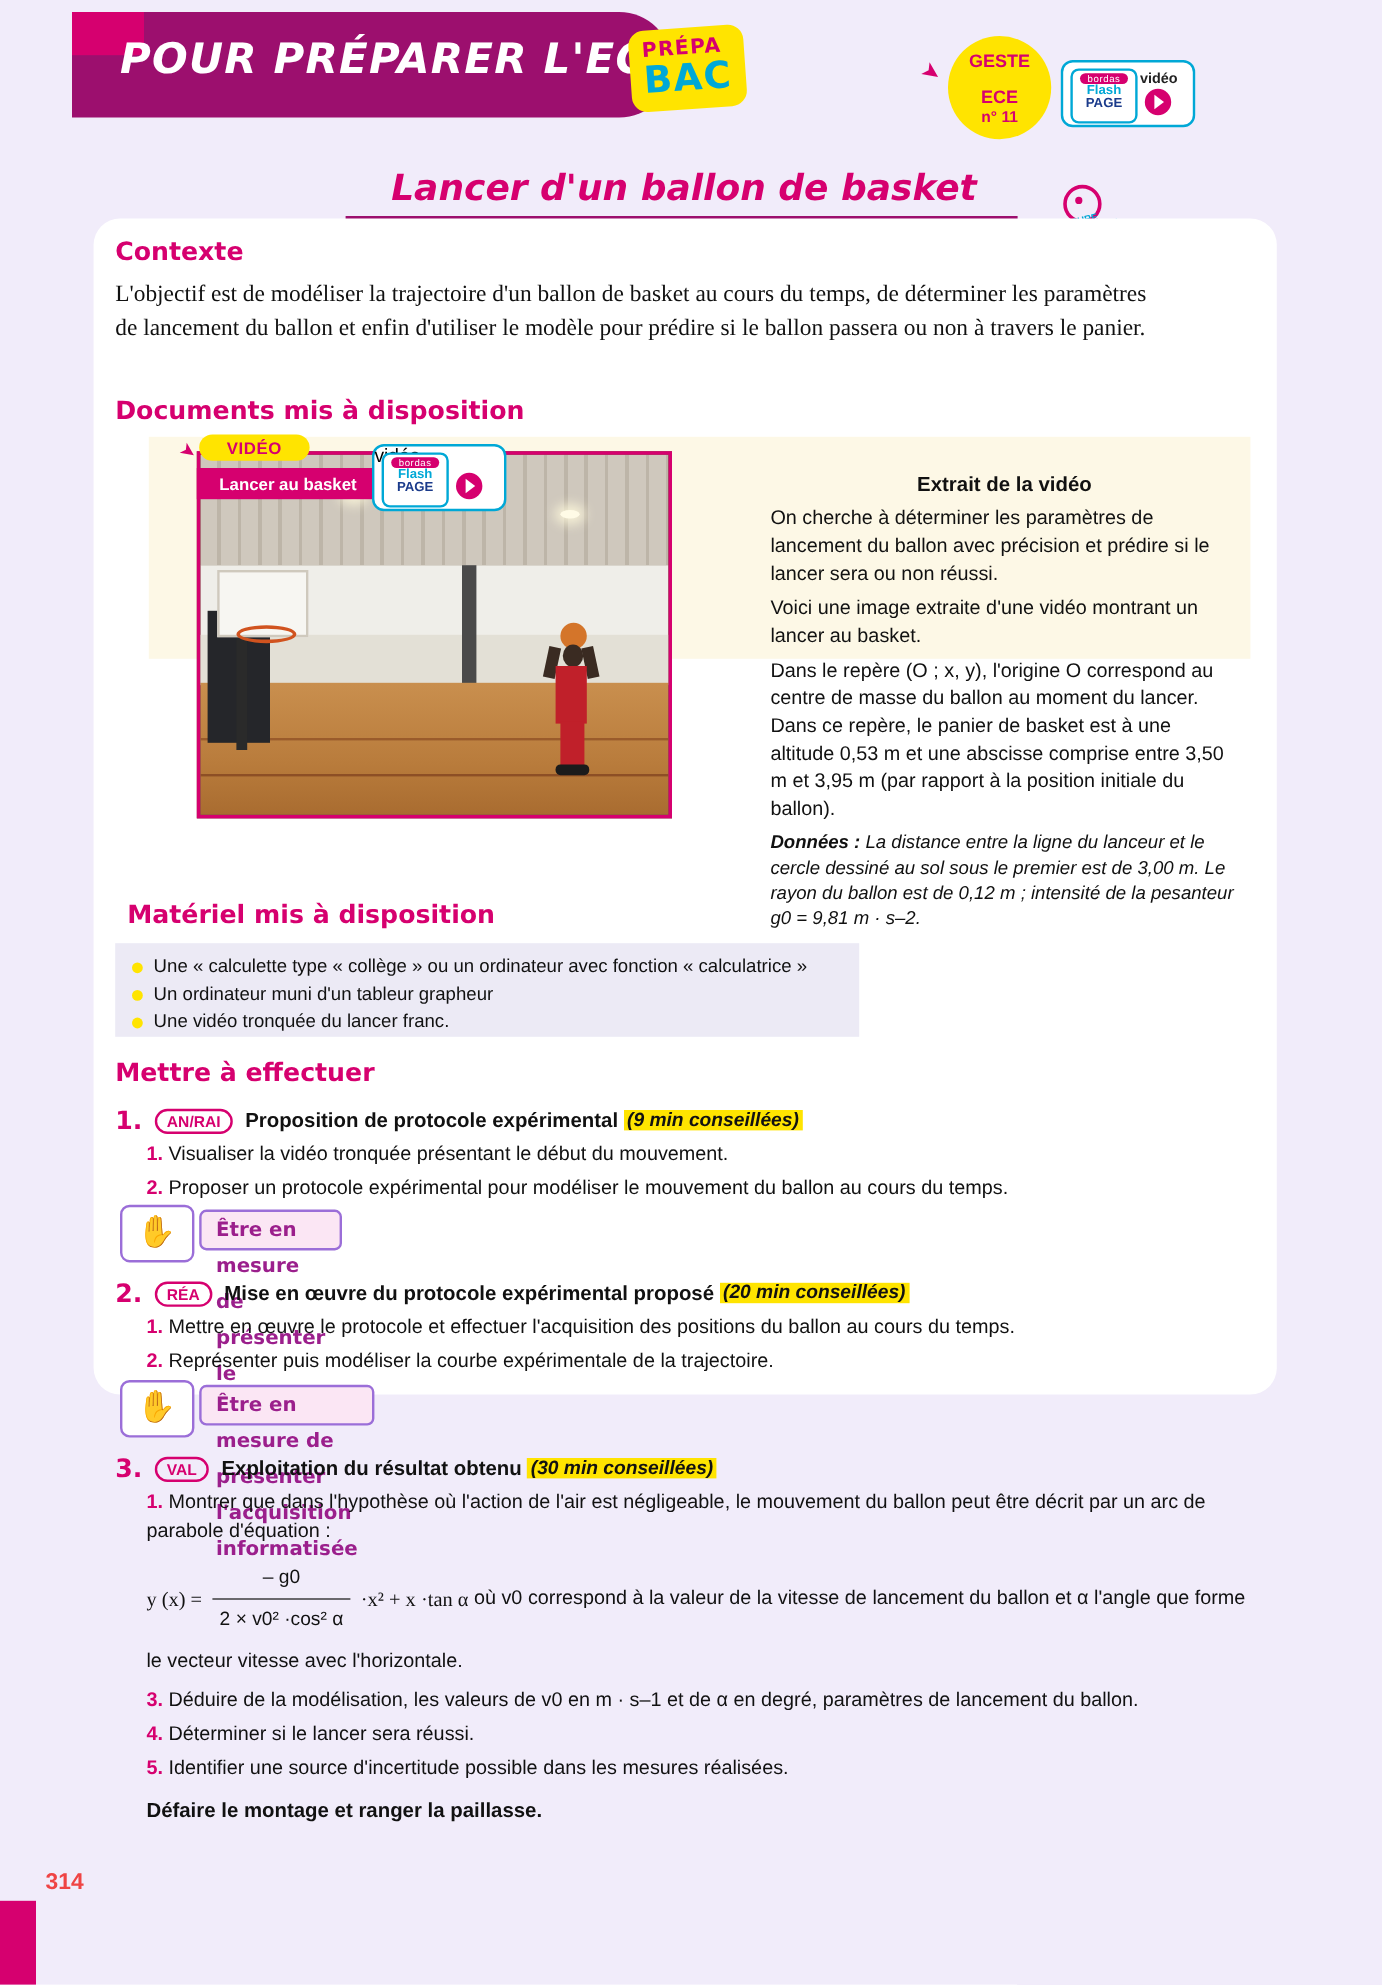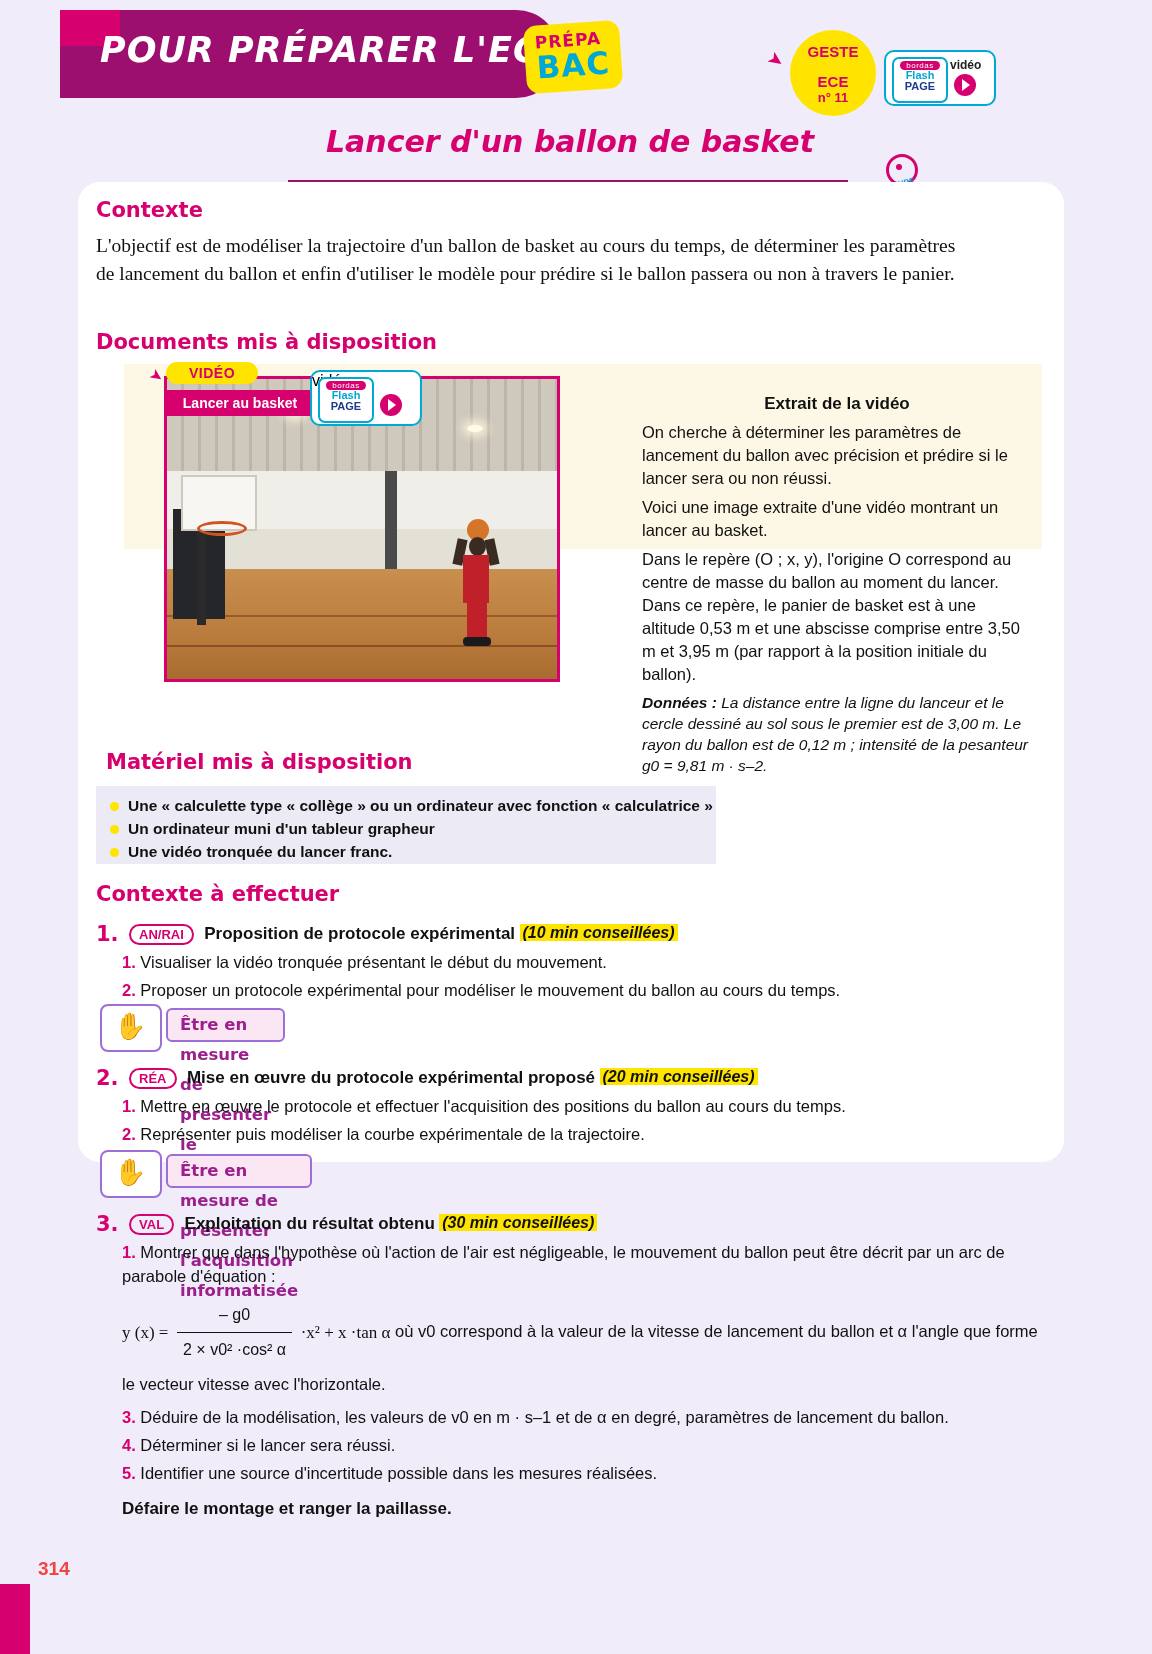--- a/index.html
+++ b/index.html
@@ -83,21 +83,21 @@
     position:absolute;left:68px;top:22px;width:22px;height:22px;border-radius:50%;
     background:#d6006f;
   }
   .play-circle:after{
     content:"";position:absolute;left:8px;top:5px;border-left:8px solid #fff;
     border-top:6px solid transparent;border-bottom:6px solid transparent;
   }
 
   
   .main-title{
-    position:absolute;left:290px;top:124px;width:560px;text-align:center;
+    position:absolute;left:290px;top:140px;width:560px;text-align:center;
     font-family:"DejaVu Sans",sans-serif;font-weight:bold;font-style:italic;
     font-size:30px;color:#d6006f;
   }
   .title-underline{
     position:absolute;left:288px;top:180px;width:560px;height:7px;background:#9c0f6e;
   }
   .mesure-badge{
     position:absolute;left:862px;top:140px;width:72px;height:64px;
     text-align:center;
   }
@@ -184,21 +184,21 @@
   .doc-right h3{font-size:17px;text-align:center;margin:0 0 6px;font-weight:bold;}
   .doc-right p{margin:0 0 6px;}
   .donnees{font-style:italic;font-size:15.5px;line-height:21px;}
   .donnees b{font-style:italic;}
 
   
   .mat-title{position:absolute;left:28px;top:568px;}
   .mat-box{
     position:absolute;left:18px;top:604px;width:620px;height:78px;background:#eceaf5;
   }
-  .mat-list{list-style:none;margin:0;padding:8px 0 0 12px;font-weight:bold;}
+  .mat-list{list-style:none;margin:0;padding:8px 0 0 12px;}
   .mat-list li{
     font-size:15.5px;color:#111;line-height:23px;position:relative;padding-left:20px;
   }
   .mat-list li:before{
     content:"";position:absolute;left:2px;top:8px;width:9px;height:9px;border-radius:50%;background:#ffe400;
   }
 
   
   .trav-title{position:absolute;left:18px;top:700px;}
   .step{position:absolute;left:18px;width:950px;}
@@ -351,27 +351,27 @@
 
   <h2 class="sec mat-title">Matériel mis à disposition</h2>
   <div class="mat-box">
     <ul class="mat-list">
       <li>Une « calculette type « collège » ou un ordinateur avec fonction « calculatrice »</li>
       <li>Un ordinateur muni d'un tableur grapheur</li>
       <li>Une vidéo tronquée du lancer franc.</li>
     </ul>
   </div>
 
-  <h2 class="sec trav-title">Contexte à effectuer</h2>
+  <h2 class="sec trav-title">Mettre à effectuer</h2>
 
   <div class="step" style="top:740px">
     <span class="step-num">1.</span>
     <span class="cap">AN/RAI</span>
     <span class="step-head">Proposition de protocole expérimental</span>
-    <span class="time">(10 min conseillées)</span>
+    <span class="time">(9 min conseillées)</span>
     <div class="sub"><b>1.</b> <span>Visualiser la vidéo tronquée présentant le début du mouvement.</span></div>
     <div class="sub"><b>2.</b> <span>Proposer un protocole expérimental pour modéliser le mouvement du ballon au cours du temps.</span></div>
   </div>
   <div class="handbox" style="top:826px">
     <div class="hand-icon">✋</div>
     <div class="hand-label">Être en mesure de présenter le protocole</div>
   </div>
 
   <div class="step" style="top:884px">
     <span class="step-num">2.</span>

